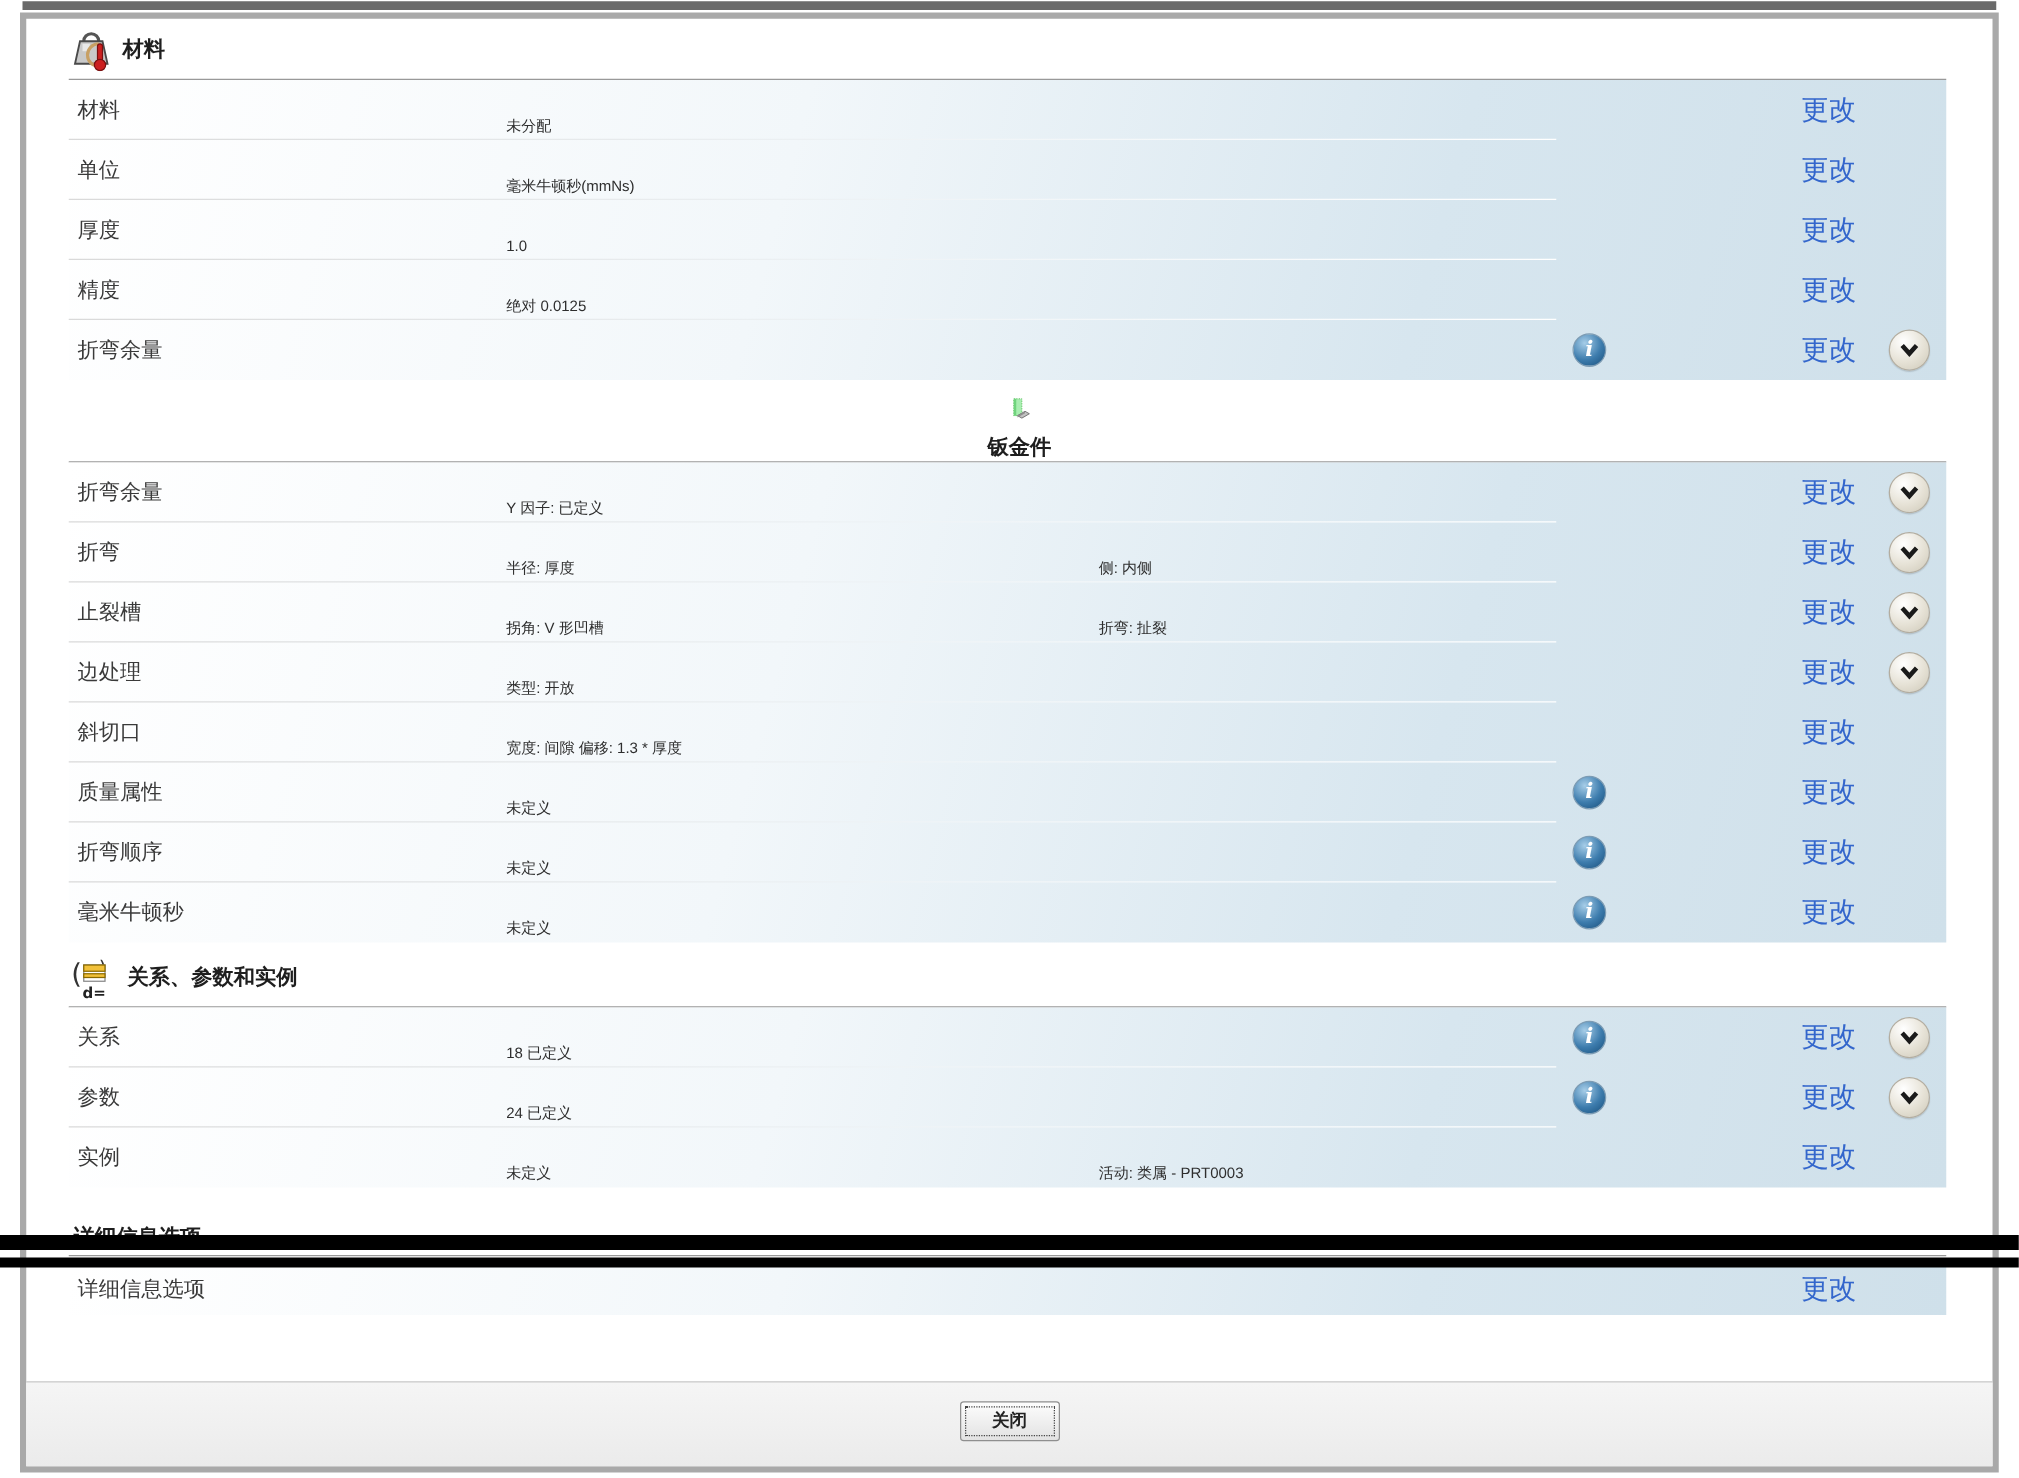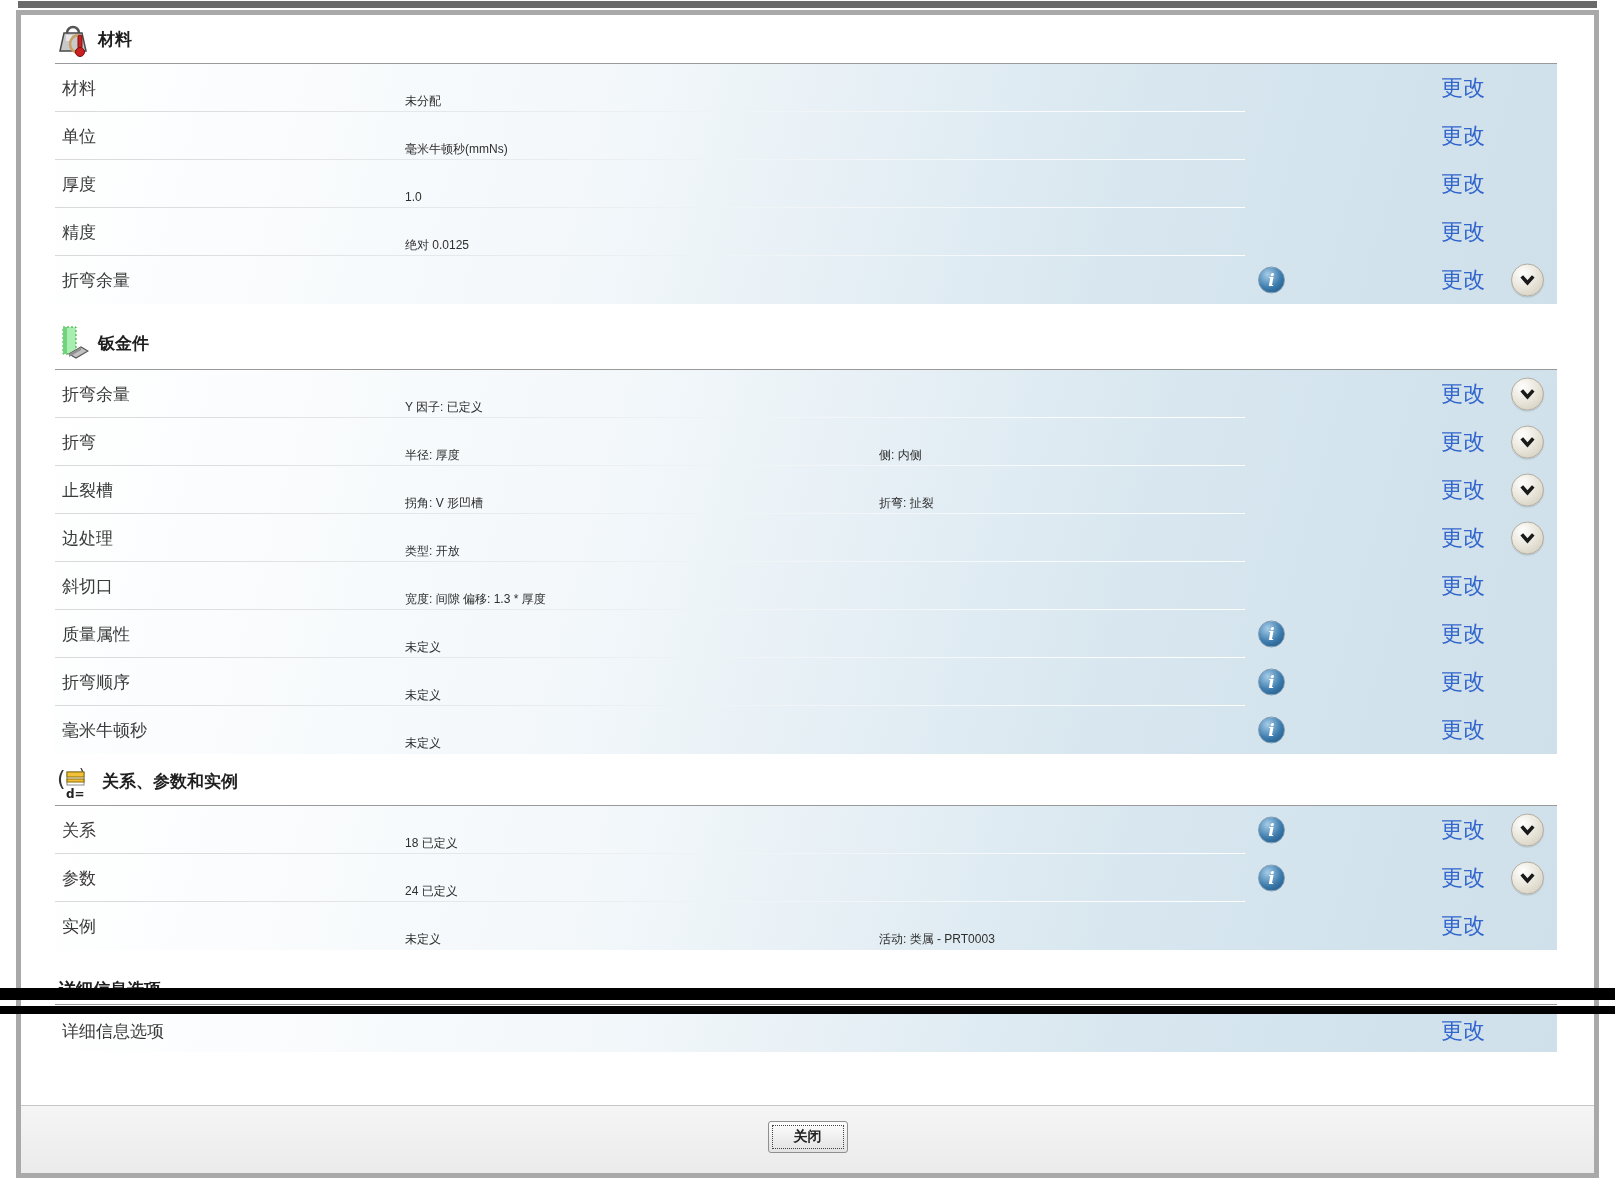--- a/index.html
+++ b/index.html
@@ -21,21 +21,21 @@
         cursor:default; }
   .min-glyph { width:13px; height:3px; background:#5f5f5f; margin-top:8px; }
   .max-glyph { width:15px; height:12px; border:2px solid #5f5f5f; border-top:3px solid #5f5f5f; }
   .close-glyph { font-size:19px; font-weight:bold; color:#5f5f5f; line-height:1; }
   
   .content { position:relative; padding:0 20px 0 34px; }
   .sec-header { display:flex; align-items:center; gap:9px; padding-left:2px; }
   .sec-header .sec-title { font-size:17px; font-weight:bold; color:#1e1e1e; }
   .sec-sep { height:1px; background:#999; width:1502px; }
   .h1 { height:49px; } .h1 .sec-header{ height:48px; }
-  .h2 { margin-top:14px; height:52px; } .h2 .sec-header{ height:51px; }
+  .h2 { margin-top:14px; height:52px; } .h2 .sec-header{ height:51px;flex-direction:column; }
   .h3 { margin-top:4px; height:48px; } .h3 .sec-header{ height:47px; }
   .h4 { margin-top:24px; height:36px; } .h4 .sec-header{ height:30px; padding-left:4px; }
   
   .rows { width:1502px;
           background:linear-gradient(105deg,#ffffff 0%,#f2f7fa 38%,#d7e6ef 72%,#cfe0ea 100%); }
   .row { position:relative; height:48px; }
   .rows .row:not(:last-child):after { content:""; position:absolute; left:0; bottom:0;
           width:1190px; height:1px;
           background:linear-gradient(90deg,#d9d9d9,#eef3f6 55%,#ffffff); }
   .row-slim { height:42px; }

